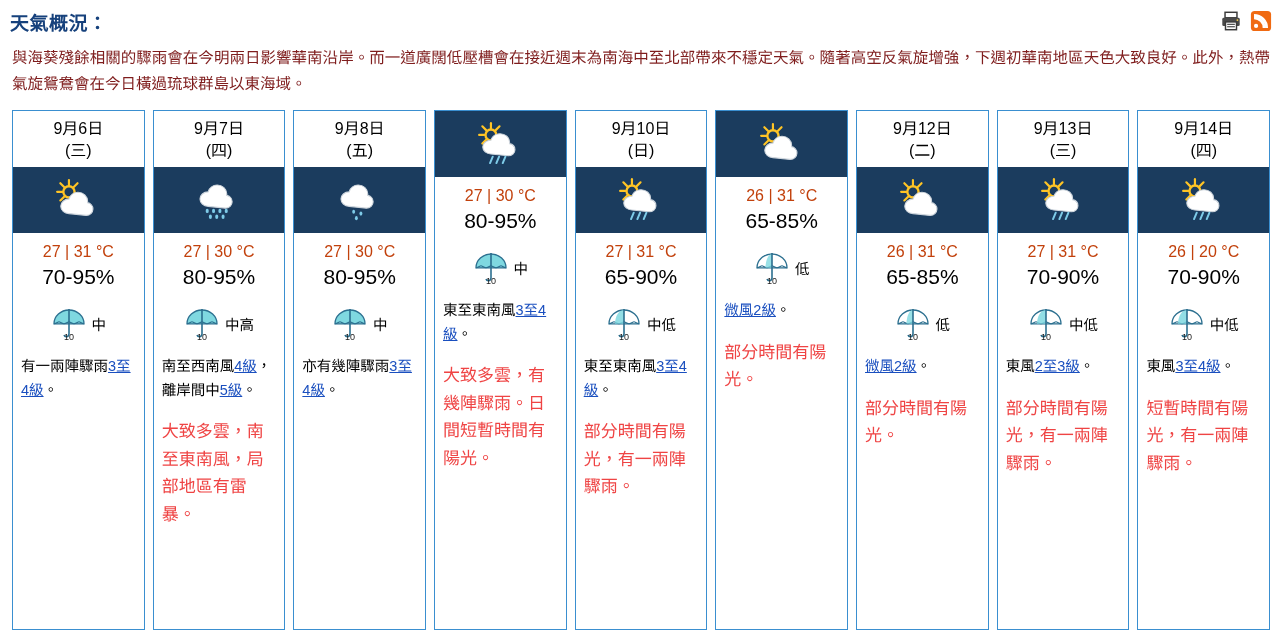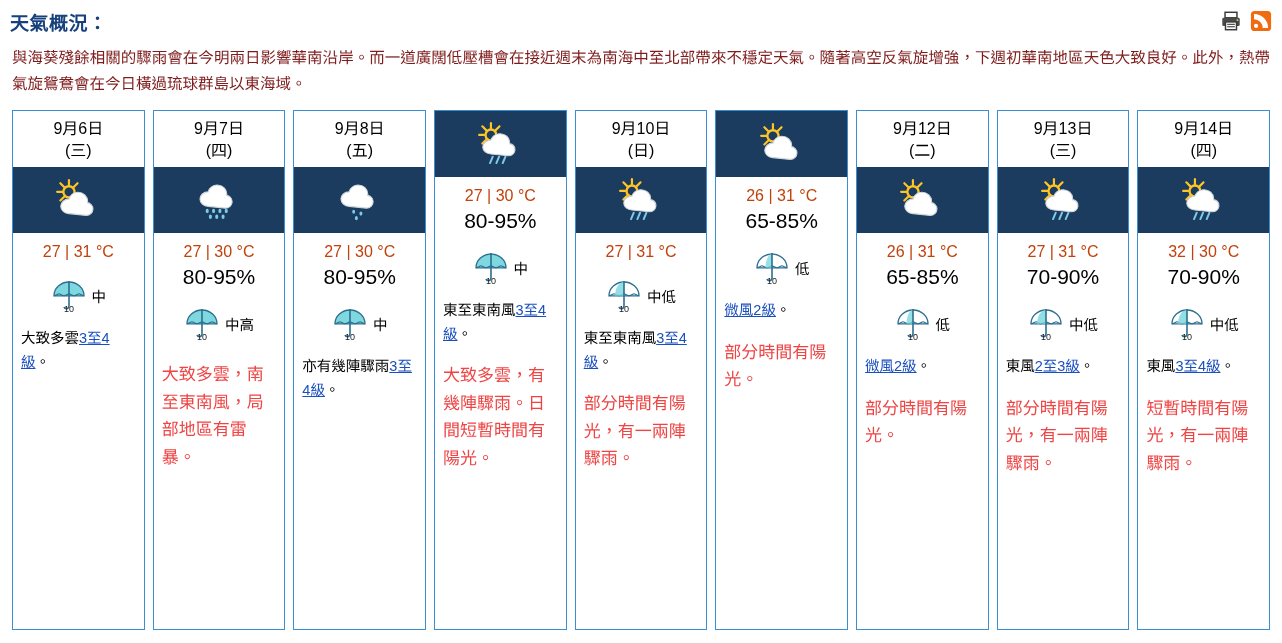--- a/index.html
+++ b/index.html
@@ -155,33 +155,34 @@
               <line x1="9" y1="16" x2="15" y2="16"></line>
             <line x1="12.5" y1="6.5" x2="16.7" y2="10.7"></line>
               <line x1="31.5" y1="6.5" x2="27.3" y2="10.7"></line>
             <line x1="12.5" y1="25.5" x2="16.7" y2="21.3"></line>
           </g>
           <circle cx="22" cy="16" r="6.2" fill="none" stroke="#ffc425" stroke-width="2.6"></circle>
           <path d="M22 40c-5 0-9-3.6-9-8s4-8 9-8c1.2-4.6 5.4-7.6 10-7.6 5.8 0 10.6 4.4 10.6 10 0 .5 0 1-.1 1.5 3.4.6 6 3.5 6 7 0 4-3.3 7.1-7.4 7.1z" fill="#ffffff" stroke="#cfd6dd" stroke-width="1.2"></path>
         </svg>
       </div>
       <div class="temps">27 | 31 °C</div>
+      <div class="humidity">70-95%</div>
       <div class="psr">
         <svg class="umb-svg" viewBox="0 0 36 38">
           <path d="M18 6C9.7 6 3 12.2 3 19.8h30C33 12.2 26.3 6 18 6z" fill="#7fd8e0" stroke="#2b6f8f" stroke-width="1.3"></path>
           <path d="M3 19.8c2.5 0 3.7-2 5-2s2.5 2 5 2" fill="none" stroke="#2b6f8f" stroke-width="1.1"></path>
           <path d="M13 19.8c2.5 0 3.7-2 5-2s2.5 2 5 2" fill="none" stroke="#2b6f8f" stroke-width="1.1"></path>
           <path d="M23 19.8c2.5 0 3.7-2 5-2s2.5 2 5 2" fill="none" stroke="#2b6f8f" stroke-width="1.1"></path>
           <line x1="18" y1="5" x2="18" y2="30" stroke="#2b6f8f" stroke-width="1.6"></line>
           <path d="M18 30c0 3-4 3.6-5 1" fill="none" stroke="#2b6f8f" stroke-width="1.6"></path>
           <text x="18" y="36" font-size="9" text-anchor="middle" fill="#1a1a1a" font-family="Liberation Sans, sans-serif">10</text>
         </svg>
         <span class="psr-label">中</span>
       </div>
-      <div class="wind"><span>大致多雲</span><span class="lnk">3至4級</span><span>。</span></div>
+      <div class="wind"><span>有一兩陣驟雨</span><span class="lnk">3至4級</span><span>。</span></div>
     </div>
 
     <div class="day-card">
       <div class="day-date">
         <span>9月7日</span>
         <span class="dow">(四)</span>
       </div>
       <div class="icon-band">
         <svg class="wx-svg" viewBox="0 0 64 50">
           <path d="M20 32c-5 0-9-3.6-9-8s4-8 9-8c1.2-4.6 5.4-7.6 10-7.6 5.8 0 10.6 4.4 10.6 10 0 .5 0 1-.1 1.5 3.4.6 6 3.5 6 7 0 4-3.3 7.1-7.4 7.1z" fill="#ffffff" stroke="#cfd6dd" stroke-width="1.2"></path>
@@ -203,20 +204,21 @@
           <path d="M18 6C9.7 6 3 12.2 3 19.8h30C33 12.2 26.3 6 18 6z" fill="#7fd8e0" stroke="#2b6f8f" stroke-width="1.3"></path>
           <path d="M3 19.8c2.5 0 3.7-2 5-2s2.5 2 5 2" fill="none" stroke="#2b6f8f" stroke-width="1.1"></path>
           <path d="M13 19.8c2.5 0 3.7-2 5-2s2.5 2 5 2" fill="none" stroke="#2b6f8f" stroke-width="1.1"></path>
           <path d="M23 19.8c2.5 0 3.7-2 5-2s2.5 2 5 2" fill="none" stroke="#2b6f8f" stroke-width="1.1"></path>
           <line x1="18" y1="5" x2="18" y2="30" stroke="#2b6f8f" stroke-width="1.6"></line>
           <path d="M18 30c0 3-4 3.6-5 1" fill="none" stroke="#2b6f8f" stroke-width="1.6"></path>
           <text x="18" y="36" font-size="9" text-anchor="middle" fill="#1a1a1a" font-family="Liberation Sans, sans-serif">10</text>
         </svg>
         <span class="psr-label">中高</span>
       </div>
+      <div class="wind"><span>南至西南風</span><span class="lnk">4級</span><span>，離岸間中</span><span class="lnk">5級</span><span>。</span></div>
       <div class="desc">大致多雲，南至東南風，局部地區有雷暴。</div>
     </div>
 
     <div class="day-card">
       <div class="day-date">
         <span>9月8日</span>
         <span class="dow">(五)</span>
       </div>
       <div class="icon-band">
         <svg class="wx-svg" viewBox="0 0 64 50">
@@ -299,20 +301,21 @@
           <circle cx="22" cy="15" r="6" fill="none" stroke="#ffc425" stroke-width="2.6"></circle>
           <path d="M22 36c-5 0-9-3.4-9-7.6s4-7.6 9-7.6c1.2-4.4 5.4-7.2 10-7.2 5.8 0 10.6 4.2 10.6 9.6 0 .5 0 1-.1 1.4 3.4.6 6 3.3 6 6.7 0 3.8-3.3 6.7-7.4 6.7z" fill="#ffffff" stroke="#cfd6dd" stroke-width="1.2"></path>
           <g stroke="#7ecbe8" stroke-width="2.2" stroke-linecap="round">
             <line x1="24" y1="39" x2="21" y2="46"></line>
             <line x1="31" y1="39" x2="28" y2="46"></line>
             <line x1="38" y1="39" x2="35" y2="46"></line>
           </g>
         </svg>
       </div>
       <div class="temps">27 | 31 °C</div>
+      <div class="humidity">65-90%</div>
       <div class="psr">
         <svg class="umb-svg" viewBox="0 0 36 38">
           <path d="M18 6C9.7 6 3 12.2 3 19.8h30C33 12.2 26.3 6 18 6z" fill="#ffffff" stroke="#2b6f8f" stroke-width="1.3"></path>
           <path d="M3 19.8c2.5 0 3.7-2 5-2s2.5 2 5 2" fill="none" stroke="#2b6f8f" stroke-width="1.1"></path>
           <path d="M13 19.8c2.5 0 3.7-2 5-2s2.5 2 5 2" fill="none" stroke="#2b6f8f" stroke-width="1.1"></path>
           <path d="M23 19.8c2.5 0 3.7-2 5-2s2.5 2 5 2" fill="none" stroke="#2b6f8f" stroke-width="1.1"></path>
           <path d="M18 6C13 6 9 12.2 9 19.8h9z" fill="#7fd8e0" opacity="0.85"></path>
           <line x1="18" y1="5" x2="18" y2="30" stroke="#2b6f8f" stroke-width="1.6"></line>
           <path d="M18 30c0 3-4 3.6-5 1" fill="none" stroke="#2b6f8f" stroke-width="1.6"></path>
           <text x="18" y="36" font-size="9" text-anchor="middle" fill="#1a1a1a" font-family="Liberation Sans, sans-serif">10</text>
@@ -451,21 +454,21 @@
           </g>
           <circle cx="22" cy="15" r="6" fill="none" stroke="#ffc425" stroke-width="2.6"></circle>
           <path d="M22 36c-5 0-9-3.4-9-7.6s4-7.6 9-7.6c1.2-4.4 5.4-7.2 10-7.2 5.8 0 10.6 4.2 10.6 9.6 0 .5 0 1-.1 1.4 3.4.6 6 3.3 6 6.7 0 3.8-3.3 6.7-7.4 6.7z" fill="#ffffff" stroke="#cfd6dd" stroke-width="1.2"></path>
           <g stroke="#7ecbe8" stroke-width="2.2" stroke-linecap="round">
             <line x1="24" y1="39" x2="21" y2="46"></line>
             <line x1="31" y1="39" x2="28" y2="46"></line>
             <line x1="38" y1="39" x2="35" y2="46"></line>
           </g>
         </svg>
       </div>
-      <div class="temps">32 | 30 °C</div>
+      <div class="temps">26 | 20 °C</div>
       <div class="humidity">70-90%</div>
       <div class="psr">
         <svg class="umb-svg" viewBox="0 0 36 38">
           <path d="M18 6C9.7 6 3 12.2 3 19.8h30C33 12.2 26.3 6 18 6z" fill="#ffffff" stroke="#2b6f8f" stroke-width="1.3"></path>
           <path d="M3 19.8c2.5 0 3.7-2 5-2s2.5 2 5 2" fill="none" stroke="#2b6f8f" stroke-width="1.1"></path>
           <path d="M13 19.8c2.5 0 3.7-2 5-2s2.5 2 5 2" fill="none" stroke="#2b6f8f" stroke-width="1.1"></path>
           <path d="M23 19.8c2.5 0 3.7-2 5-2s2.5 2 5 2" fill="none" stroke="#2b6f8f" stroke-width="1.1"></path>
           <path d="M18 6C13 6 9 12.2 9 19.8h9z" fill="#7fd8e0" opacity="0.85"></path>
           <line x1="18" y1="5" x2="18" y2="30" stroke="#2b6f8f" stroke-width="1.6"></line>
           <path d="M18 30c0 3-4 3.6-5 1" fill="none" stroke="#2b6f8f" stroke-width="1.6"></path>

